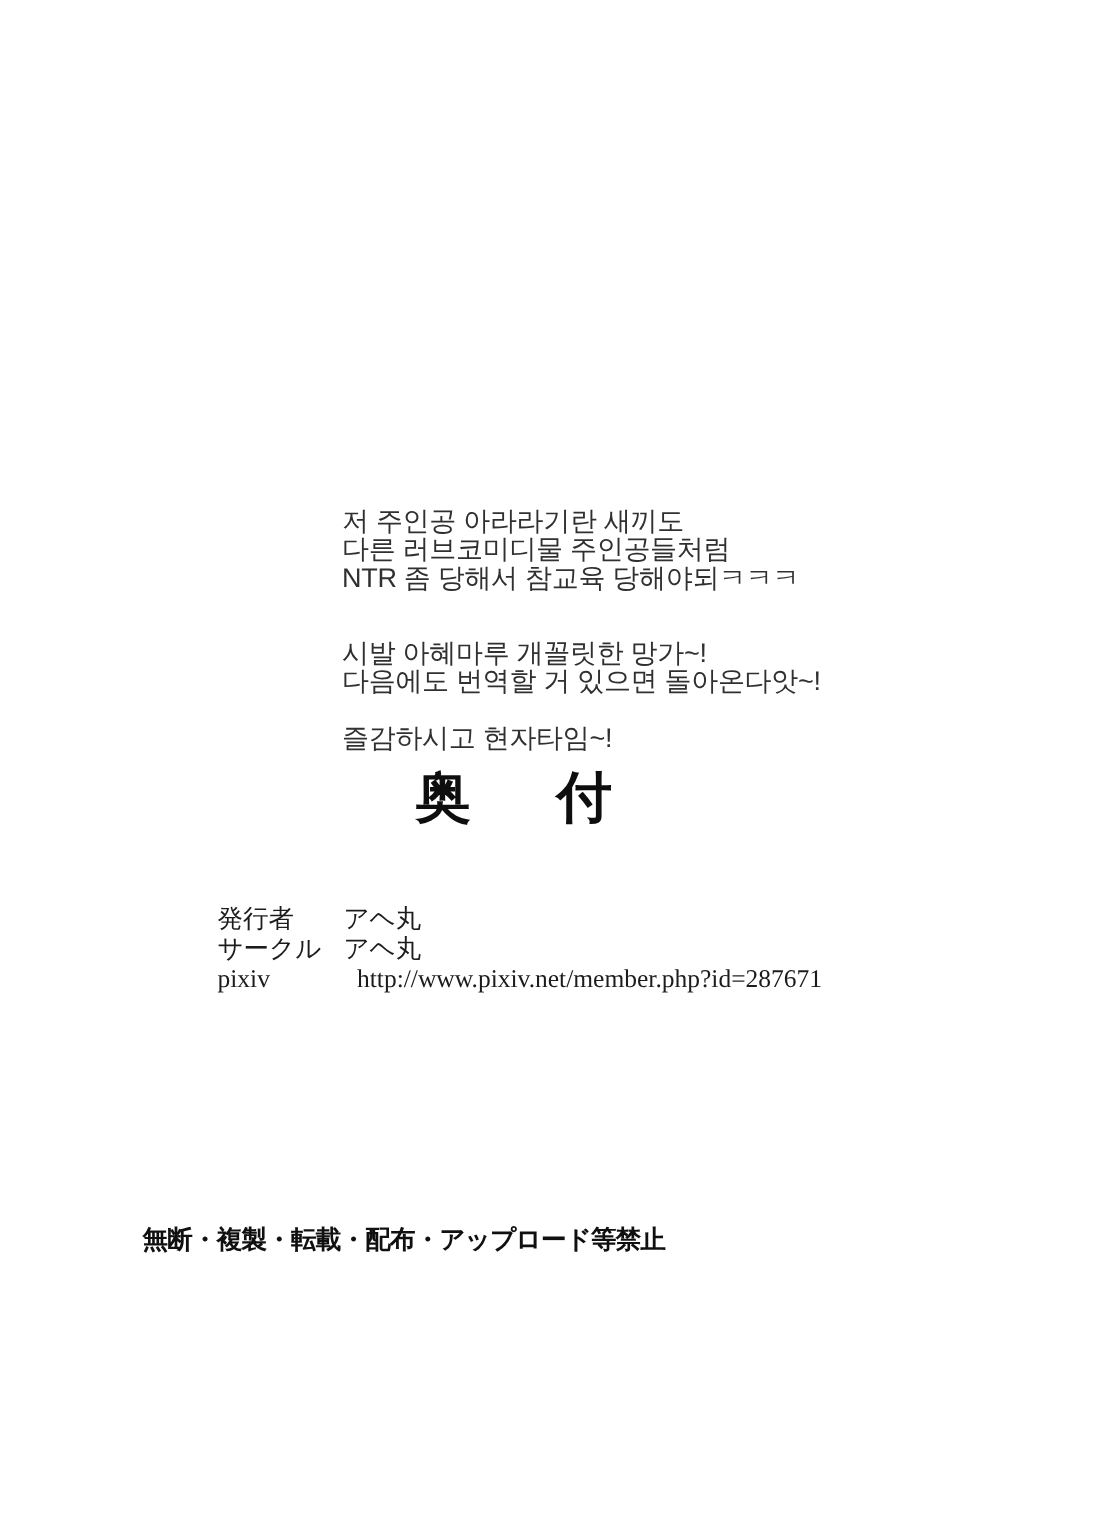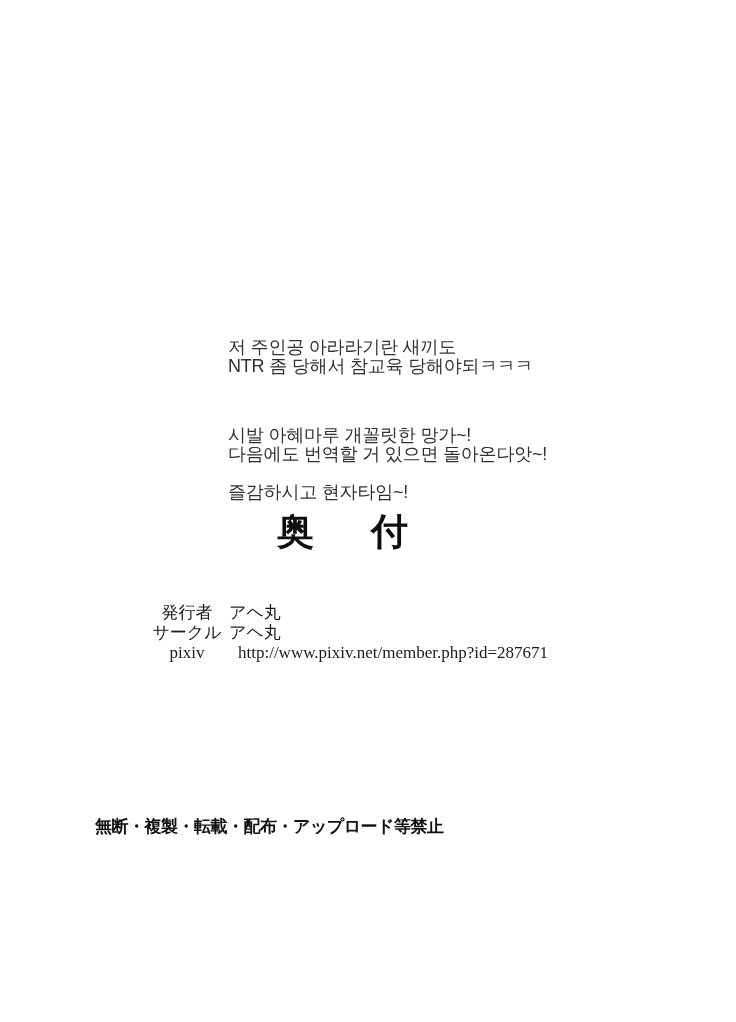--- a/index.html
+++ b/index.html
@@ -43,21 +43,20 @@
   
   .colophon {
     position: absolute;
     left: 145px;
     top: 603px;
     font-family: "Liberation Serif", "DejaVu Serif", serif;
     font-size: 17px;
     line-height: 20px;
     color: #1c1c1c;
     white-space: nowrap;
-    text-align: center;
   }
   .colophon .row { display: flex; }
   .colophon .label { width: 84px; flex: 0 0 84px; }
   .colophon .value.indent { padding-left: 9px; }
 
   
   .disclaimer {
     position: absolute;
     left: 95px;
     top: 726px;
@@ -81,20 +80,21 @@
     white-space: nowrap;
   }
 </style>
 </head>
 <body>
 
 <div class="page">
 
   <div class="ko-block ko-b1">
     <div>저 주인공 아라라기란 새끼도</div>
+    <div>다른 러브코미디물 주인공들처럼</div>
     <div>NTR 좀 당해서 참교육 당해야되ㅋㅋㅋ</div>
   </div>
 
   <div class="ko-block ko-b2">
     <div>시발 아혜마루 개꼴릿한 망가~!</div>
     <div>다음에도 번역할 거 있으면 돌아온다앗~!</div>
   </div>
 
   <div class="ko-block ko-b3">
     <div>즐감하시고 현자타임~!</div>

